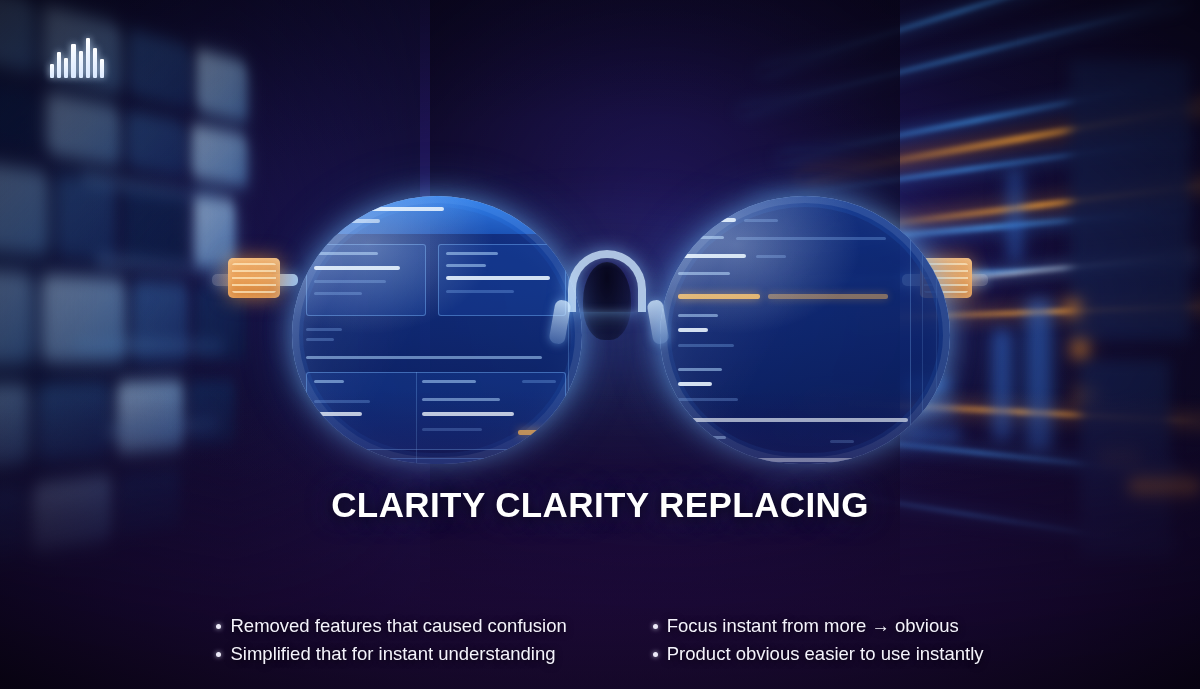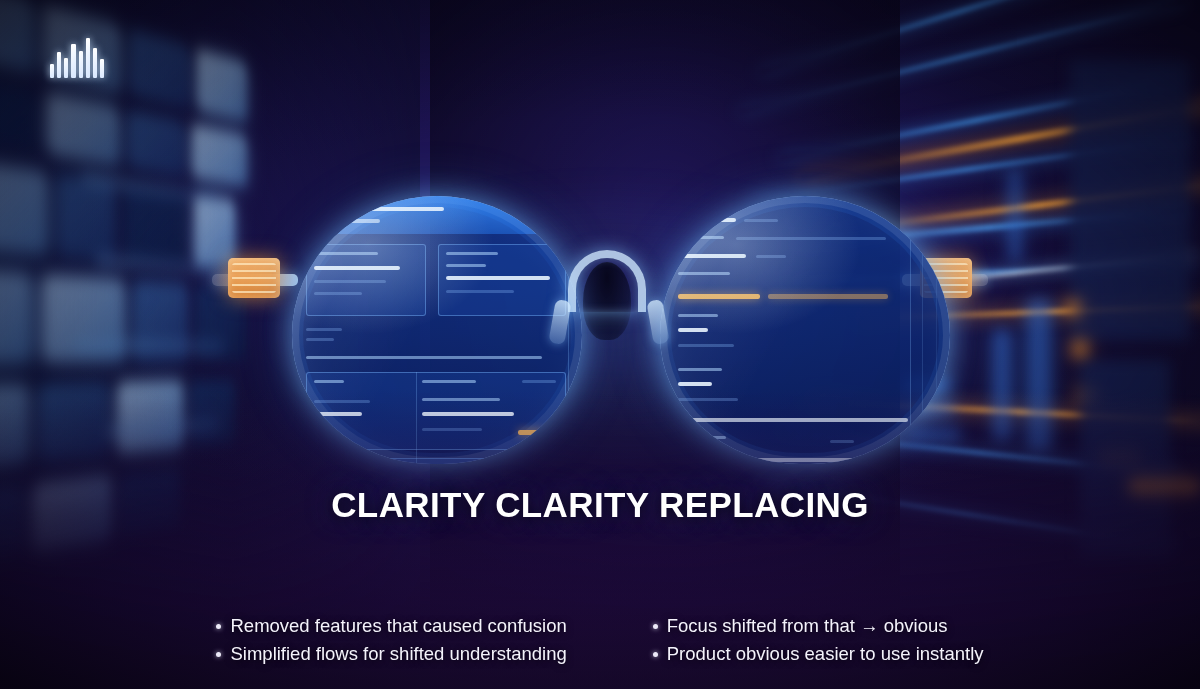--- a/index.html
+++ b/index.html
@@ -430,27 +430,27 @@
   </div>
 
   <div class="bullets">
     <div class="bcol">
       <div class="bullet">
         <span class="dot"></span>
         <span class="btxt">Removed features that caused confusion</span>
       </div>
       <div class="bullet">
         <span class="dot"></span>
-        <span class="btxt">Simplified flows for shifted understanding</span>
+        <span class="btxt">Simplified that for instant understanding</span>
       </div>
     </div>
     <div class="bcol">
       <div class="bullet">
         <span class="dot"></span>
-        <span class="btxt">Focus shifted from that → obvious</span>
+        <span class="btxt">Focus instant from more → obvious</span>
       </div>
       <div class="bullet">
         <span class="dot"></span>
         <span class="btxt">Product obvious easier to use instantly</span>
       </div>
     </div>
   </div>
 
 </div>
 

